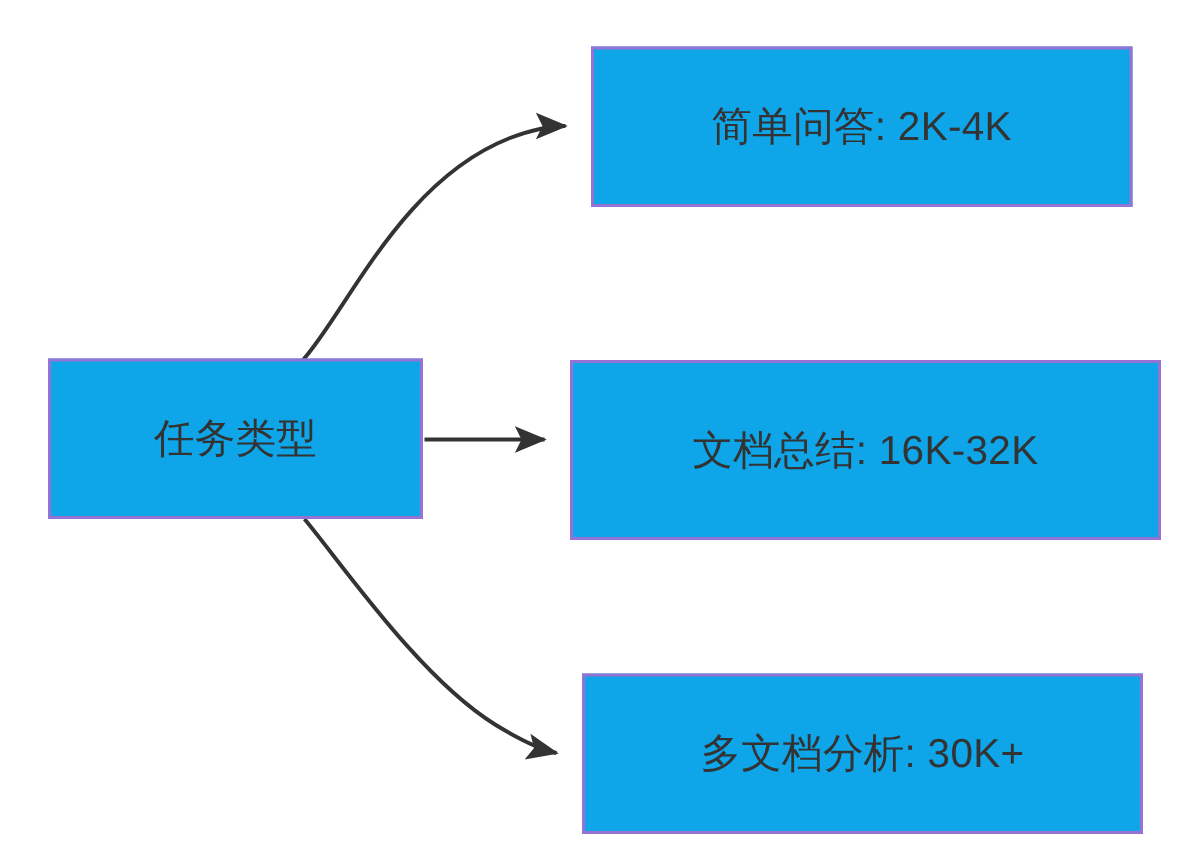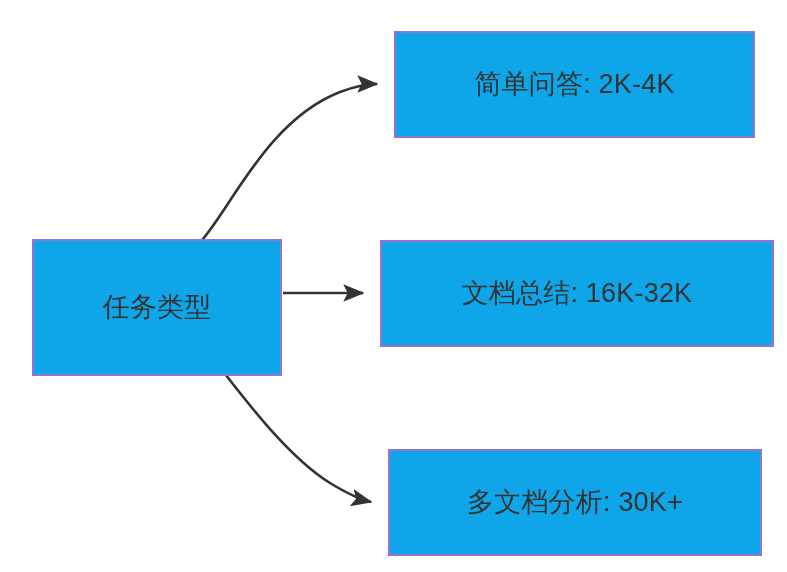--- a/index.html
+++ b/index.html
@@ -37,33 +37,33 @@
     color: #333333;
     font-size: 27px;
     line-height: 1.2;
     letter-spacing: 0.2px;
     white-space: nowrap;
   }
   #node-source {
     left: 32px;
     top: 239px;
     width: 250px;
-    height: 137px;
+    height: 107px;
   }
   #node-task-1 {
     left: 394px;
     top: 31px;
     width: 361px;
     height: 107px;
   }
   #node-task-2 {
     left: 380px;
     top: 240px;
     width: 394px;
-    height: 107px;
+    height: 120px;
   }
   #node-task-3 {
     left: 388px;
     top: 449px;
     width: 374px;
     height: 107px;
   }
 </style>
 </head>
 <body>

